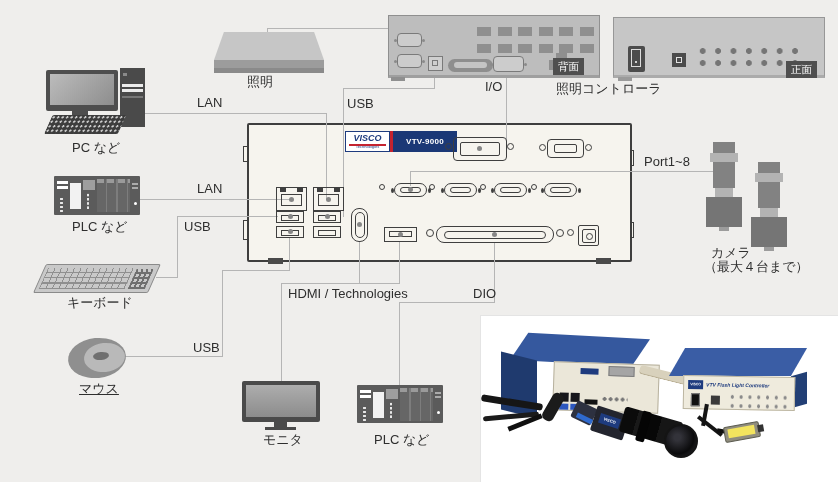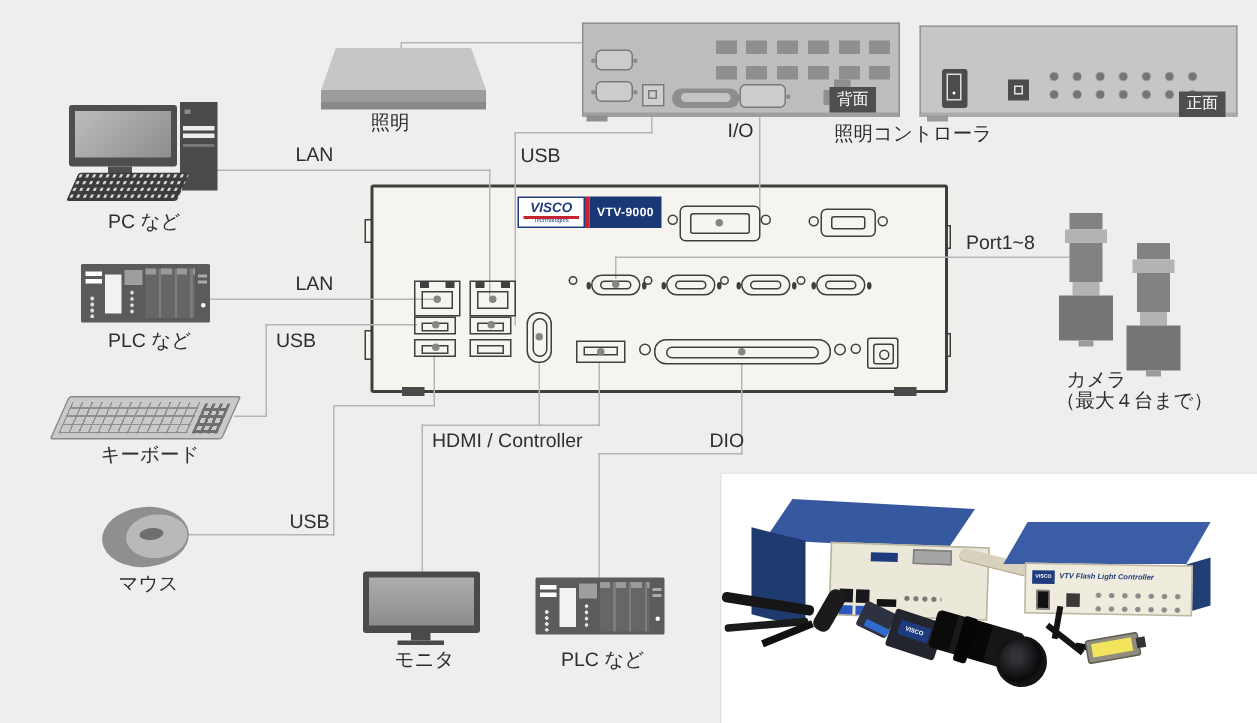--- a/index.html
+++ b/index.html
@@ -114,21 +114,21 @@
   <div class="ln v" style="left:399px;top:302px;height:83px;"></div>
   <div class="ln v" style="left:267px;top:29px;height:5px;"></div>
   <div class="ln h" style="left:267px;top:28px;width:121px;"></div>
 
   <div class="lbl" style="left:197px;top:96px;">LAN</div>
   <div class="lbl" style="left:347px;top:97px;">USB</div>
   <div class="lbl" style="left:485px;top:80px;">I/O</div>
   <div class="lbl" style="left:197px;top:182px;">LAN</div>
   <div class="lbl" style="left:184px;top:220px;">USB</div>
   <div class="lbl" style="left:193px;top:341px;">USB</div>
-  <div class="lbl" style="left:288px;top:287px;">HDMI / Controller</div>
+  <div class="lbl" style="left:288px;top:287px;">HDMI / Technologies</div>
   <div class="lbl" style="left:473px;top:287px;">DIO</div>
   <div class="lbl" style="left:644px;top:155px;">Port1~8</div>
 
   <div class="part" style="left:46px;top:70px;width:72px;height:41px;background:#4e4e4e;border-radius:2px;"></div>
   <div class="part" style="left:50px;top:74px;width:64px;height:31px;background:linear-gradient(135deg,#bcbcbc,#8d8d8d);z-index:4;"></div>
   <div class="part" style="left:72px;top:111px;width:16px;height:5px;background:#4e4e4e;"></div>
   <div class="part" style="left:66px;top:116px;width:30px;height:3px;background:#4e4e4e;"></div>
   <div class="part" style="left:120px;top:68px;width:25px;height:59px;background:#4a4a4a;">
     <i style="position:absolute;left:2px;top:16px;width:21px;height:3px;background:#ececec;"></i>
     <i style="position:absolute;left:2px;top:21px;width:21px;height:3px;background:#ececec;"></i>
@@ -178,21 +178,21 @@
     <div style="position:absolute;left:4px;top:59px;width:14px;height:4px;background:#9a9a9a;"></div>
   </div>
   <div class="badge" style="left:786px;top:61px;">正面</div>
 
   <div class="part" style="left:345px;top:131px;width:45px;height:21px;background:#fff;border:1px solid #1e3b7e;text-align:center;z-index:4;">
     <span style="display:block;font-size:9px;font-weight:bold;font-style:italic;color:#1e3b7e;line-height:12px;">VISCO</span>
     <i style="position:absolute;left:3px;top:12px;width:37px;height:2px;background:#c4232f;display:block;"></i>
     <span style="display:block;font-size:4px;color:#1e3b7e;line-height:6px;">Technologies</span>
   </div>
   <div class="part" style="left:390px;top:131px;width:3px;height:21px;background:#c4232f;z-index:4;"></div>
-  <div class="part" style="left:393px;top:131px;width:48px;height:21px;background:#1b3876;color:#fff;font-size:8px;font-weight:bold;text-align:center;line-height:21px;letter-spacing:.3px;z-index:4;">VTV-9000</div>
+  <div class="part" style="left:393px;top:131px;width:64px;height:21px;background:#1b3876;color:#fff;font-size:8px;font-weight:bold;text-align:center;line-height:21px;letter-spacing:.3px;z-index:4;">VTV-9000</div>
 
   <div class="oc rj45" style="left:276px;top:187px;width:31px;height:24px;"></div>
   <div class="oc rj45" style="left:313px;top:187px;width:31px;height:24px;"></div>
   <div class="oc usbp" style="left:276px;top:211px;width:28px;height:12px;"></div>
   <div class="oc usbp" style="left:313px;top:211px;width:28px;height:12px;"></div>
   <div class="oc usbp" style="left:276px;top:226px;width:28px;height:12px;"></div>
   <div class="oc usbp" style="left:313px;top:226px;width:28px;height:12px;"></div>
   <div class="oc hdmi" style="left:351px;top:208px;width:17px;height:34px;"></div>
   <div class="oc dp" style="left:384px;top:227px;width:33px;height:15px;"></div>
   <div class="scr" style="left:445px;top:143px;width:7px;height:7px;"></div>
@@ -245,21 +245,21 @@
     <i style="position:absolute;left:3px;top:3px;right:24px;bottom:3px;display:block;
        background:repeating-linear-gradient(90deg,#8f8f8f 0 1px,transparent 1px 6.5px),repeating-linear-gradient(0deg,#8f8f8f 0 1px,transparent 1px 5.5px);"></i>
     <i style="position:absolute;right:4px;top:4px;width:17px;height:20px;display:block;
        background:repeating-linear-gradient(90deg,#6f6f6f 0 2px,transparent 2px 5px),repeating-linear-gradient(0deg,#6f6f6f 0 2px,transparent 2px 5px);"></i>
   </div>
   <div class="lbl" style="left:67px;top:296px;">キーボード</div>
 
   <div class="part" style="left:68px;top:338px;width:58px;height:40px;background:#8f8f8f;border-radius:50%;transform:rotate(-6deg);"></div>
   <div class="part" style="left:84px;top:343px;width:41px;height:29px;background:#b9b9b9;border-radius:50%;transform:rotate(-6deg);"></div>
   <div class="part" style="left:93px;top:352px;width:16px;height:8px;background:#6f6f6f;border-radius:50%;transform:rotate(-6deg);"></div>
-  <div class="lbl" style="left:79px;top:382px;">マウス</div>
+  <div class="lbl" style="left:79px;top:382px;text-decoration:underline;">マウス</div>
 
   <div class="part" style="left:242px;top:381px;width:78px;height:41px;background:#4a4a4a;border-radius:2px;"></div>
   <div class="part" style="left:246px;top:385px;width:70px;height:32px;background:linear-gradient(180deg,#adadad,#8c8c8c);z-index:4;"></div>
   <div class="part" style="left:274px;top:422px;width:13px;height:5px;background:#4a4a4a;"></div>
   <div class="part" style="left:265px;top:427px;width:31px;height:3px;background:#4a4a4a;"></div>
   <div class="lbl" style="left:263px;top:433px;">モニタ</div>
 
   <div class="plc" style="left:357px;top:385px;height:38px;">
     <i class="s1"></i>
       <i class="s2"></i>

